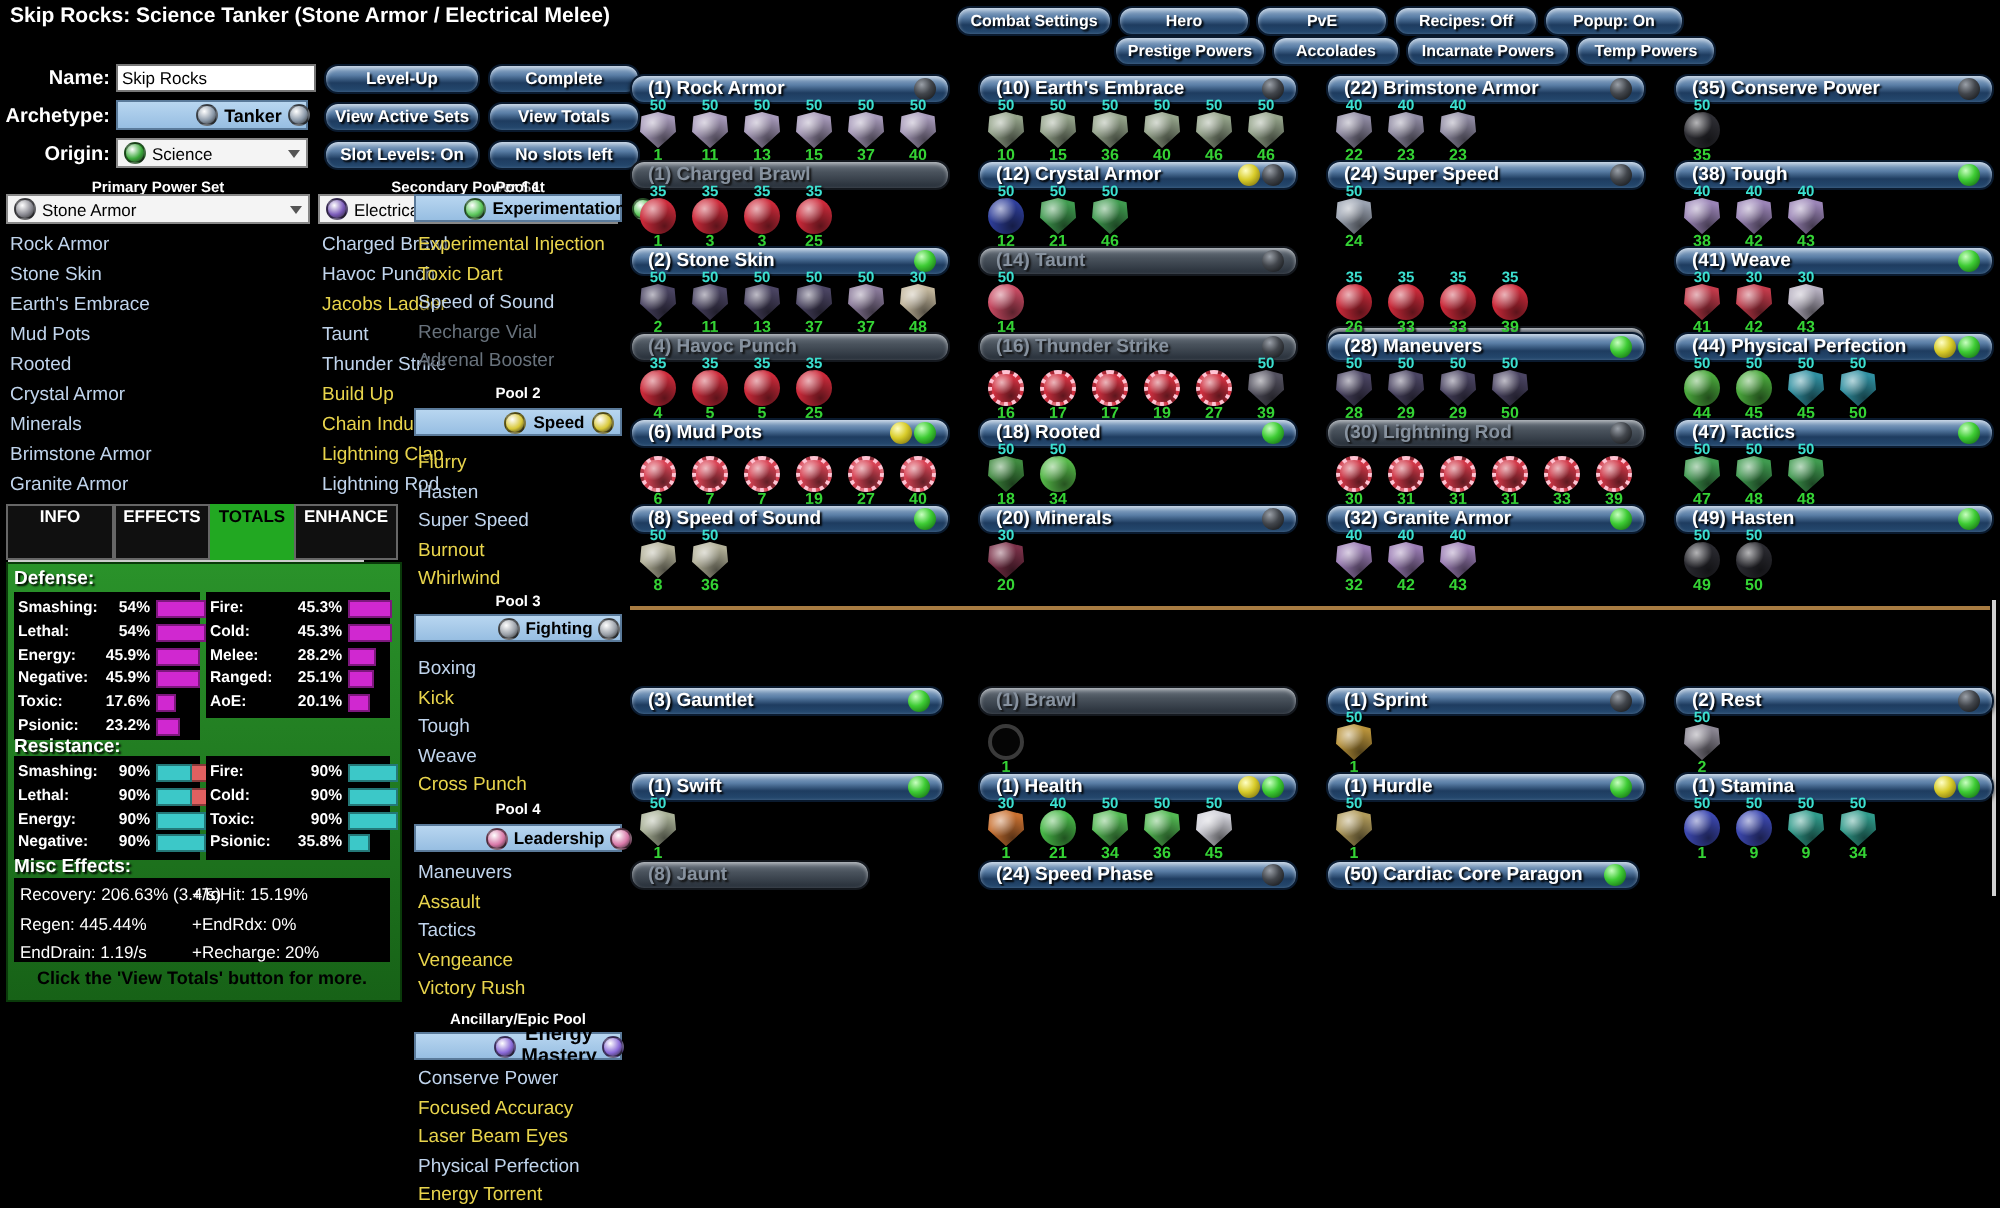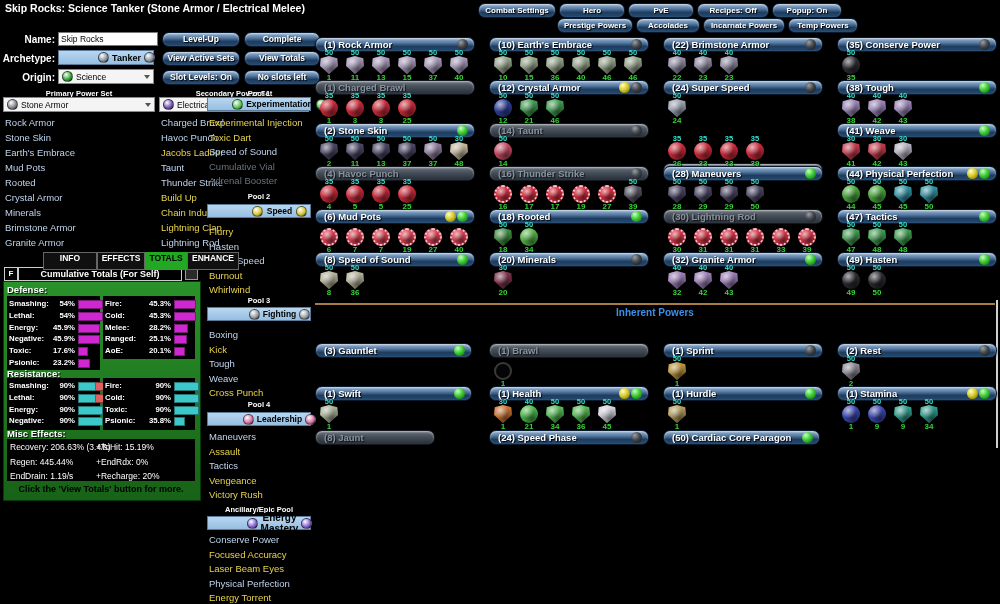--- a/index.html
+++ b/index.html
@@ -20,22 +20,22 @@
       gap:3px;padding:0 3px;font:8.5px "Liberation Sans",sans-serif;color:#000;box-sizing:border-box;}
   .dd.blue{background:linear-gradient(#b8d6f0,#97bee2);border:1px solid #5a7a9a;
       font:bold 9px "Liberation Sans",sans-serif;justify-content:center;padding-left:44px;}
   .chev{margin-left:auto;width:0;height:0;border-left:3px solid transparent;
       border-right:3px solid transparent;border-top:4px solid #555;}
   .orb{width:9px;height:9px;border-radius:50%;border:1px solid rgba(0,0,0,.45);flex:none;}
   .shead{position:absolute;color:#fff;font:bold 7.5px "Liberation Sans",sans-serif;
       text-align:center;text-shadow:1px 1px 1px #000;}
   .pitem{font:9.5px "Liberation Sans",sans-serif;height:14.5px;line-height:14.5px;
       padding-left:2px;white-space:nowrap;cursor:pointer;text-shadow:1px 1px 1px #000;}
-  .tab{height:18px;line-height:13px;text-align:center;font:bold 8.5px "Liberation Sans",sans-serif;
-      color:#fff;background:#101010;border:1px solid #666;box-sizing:border-box;cursor:pointer;margin-left:40px;}
+  .tab{height:28px;line-height:13px;text-align:center;font:bold 8.5px "Liberation Sans",sans-serif;
+      color:#fff;background:#101010;border:1px solid #666;box-sizing:border-box;cursor:pointer;}
   .tab.active{background:#22a822;color:#000;border-color:#22a822;}
   .tpanel{position:absolute;background:linear-gradient(#2a922a,#176217);border:1px solid #0a3a0a;}
   .ptitle{font:bold 9.5px "Liberation Sans",sans-serif;color:#fff;text-shadow:1px 1px 1px #000;}
   .statbox{position:absolute;background:#000;}
   .srow{display:flex;align-items:center;height:11.7px;}
   .sl{width:40px;font:bold 7.8px "Liberation Sans",sans-serif;color:#fff;padding-left:2px;flex:none;}
   .sv{width:26px;font:bold 7.8px "Liberation Sans",sans-serif;color:#fff;text-align:right;flex:none;}
   .sb{height:7px;margin-left:3px;display:flex;}
   .miscline{position:absolute;font:8.5px "Liberation Sans",sans-serif;color:#fff;white-space:nowrap;}
   .bar{position:absolute;height:13px;border-radius:7px;border:1px solid #0a1a2e;box-sizing:content-box;
@@ -81,21 +81,20 @@
   <div class="flabel" style="left:0;top:72px;">Origin:</div>
   <input class="input" style="left: 58px; top: 32px; width: 94px; height: 12px;" value="Skip Rocks">
 
   <div class="shead" style="left:3px;top:89px;width:152px;">Primary Power Set</div>
   <div class="shead" style="left:159px;top:89px;width:150px;">Secondary Power Set</div>
 
   <div class="fbtn" style="left:4px;top:267px;">F</div>
   <div class="hdrbox" style="left:18px;top:267px;width:162px;height:12px;line-height:12px;">Cumulative Totals (For Self)</div>
   <div class="winbtn" style="left:185px;top:268px;"></div>
 
-  <div class="inh-title" style="left:315px;top:307px;width:680px;">Inherent Powers</div>
   <div class="hr-inherent" style="left:315px;top:303px;width:680px;"></div>
   <div class="scrollline" style="left:996px;top:300px;height:148px;"></div>
 
   <div id="gen">
       <div class="btn" style="left: 478px; top: 3px; width: 76px;">Combat Settings</div>
       <div class="btn" style="left: 559px; top: 3px; width: 64px;">Hero</div>
       <div class="btn" style="left: 628px; top: 3px; width: 64px;">PvE</div>
       <div class="btn" style="left: 697px; top: 3px; width: 70px;">Recipes: Off</div>
       <div class="btn" style="left: 772px; top: 3px; width: 68px;">Popup: On</div>
       <div class="btn" style="left: 557px; top: 18px; width: 74px;">Prestige Powers</div>
@@ -148,21 +147,21 @@
       <div class="pitem abs" style="left: 159px; top: 236px; width: 150px; color: rgb(192, 212, 236);">Lightning Rod</div>
       <div class="shead" style="left: 207px; top: 89px; width: 104px;">Pool 1</div>
       <div class="dd blue" style="left: 207px; top: 97px; width: 104px; height: 14px; font-size: 8.5px;">
         <div class="orb" style="background: radial-gradient(circle at 35% 30%, rgb(255, 255, 255), rgb(92, 200, 92) 55%, rgb(34, 34, 34));"></div>
         <span style="flex: 1 1 0%; text-align: center;">Experimentation</span>
         <div class="orb" style="background: radial-gradient(circle at 35% 30%, rgb(255, 255, 255), rgb(92, 200, 92) 55%, rgb(34, 34, 34));"></div>
       </div>
       <div class="pitem abs" style="left: 207px; top: 116px; width: 104px; color: rgb(232, 212, 76);">Experimental Injection</div>
       <div class="pitem abs" style="left: 207px; top: 130.5px; width: 104px; color: rgb(232, 212, 76);">Toxic Dart</div>
       <div class="pitem abs" style="left: 207px; top: 145px; width: 104px; color: rgb(192, 212, 236);">Speed of Sound</div>
-      <div class="pitem abs" style="left: 207px; top: 159.5px; width: 104px; color: rgb(104, 114, 124);">Cumulative Vial</div>
+      <div class="pitem abs" style="left: 207px; top: 159.5px; width: 104px; color: rgb(104, 114, 124);">Recharge Vial</div>
       <div class="pitem abs" style="left: 207px; top: 174px; width: 104px; color: rgb(104, 114, 124);">Adrenal Booster</div>
       <div class="shead" style="left: 207px; top: 192px; width: 104px;">Pool 2</div>
       <div class="dd blue" style="left: 207px; top: 204px; width: 104px; height: 14px; font-size: 8.5px;">
         <div class="orb" style="background: radial-gradient(circle at 35% 30%, rgb(255, 255, 255), rgb(216, 200, 56) 55%, rgb(34, 34, 34));"></div>
         <span style="flex: 1 1 0%; text-align: center;">Speed</span>
         <div class="orb" style="background: radial-gradient(circle at 35% 30%, rgb(255, 255, 255), rgb(216, 200, 56) 55%, rgb(34, 34, 34));"></div>
       </div>
       <div class="pitem abs" style="left: 207px; top: 225px; width: 104px; color: rgb(232, 212, 76);">Flurry</div>
       <div class="pitem abs" style="left: 207px; top: 239.5px; width: 104px; color: rgb(192, 212, 236);">Hasten</div>
       <div class="pitem abs" style="left: 207px; top: 254px; width: 104px; color: rgb(192, 212, 236);">Super Speed</div>

